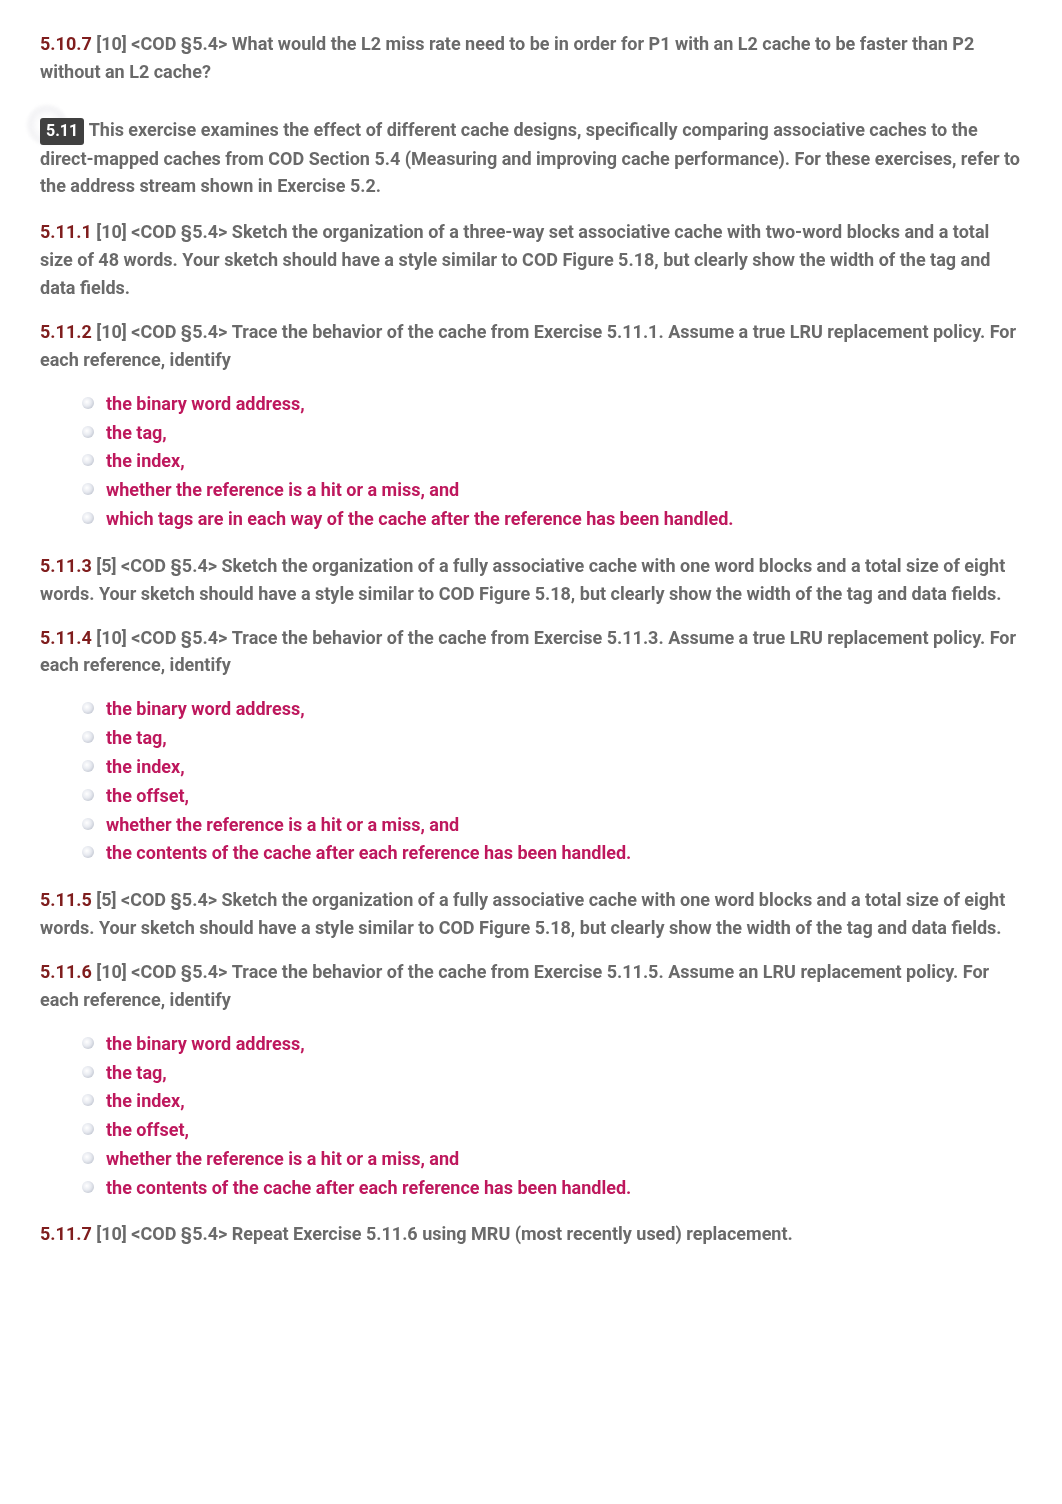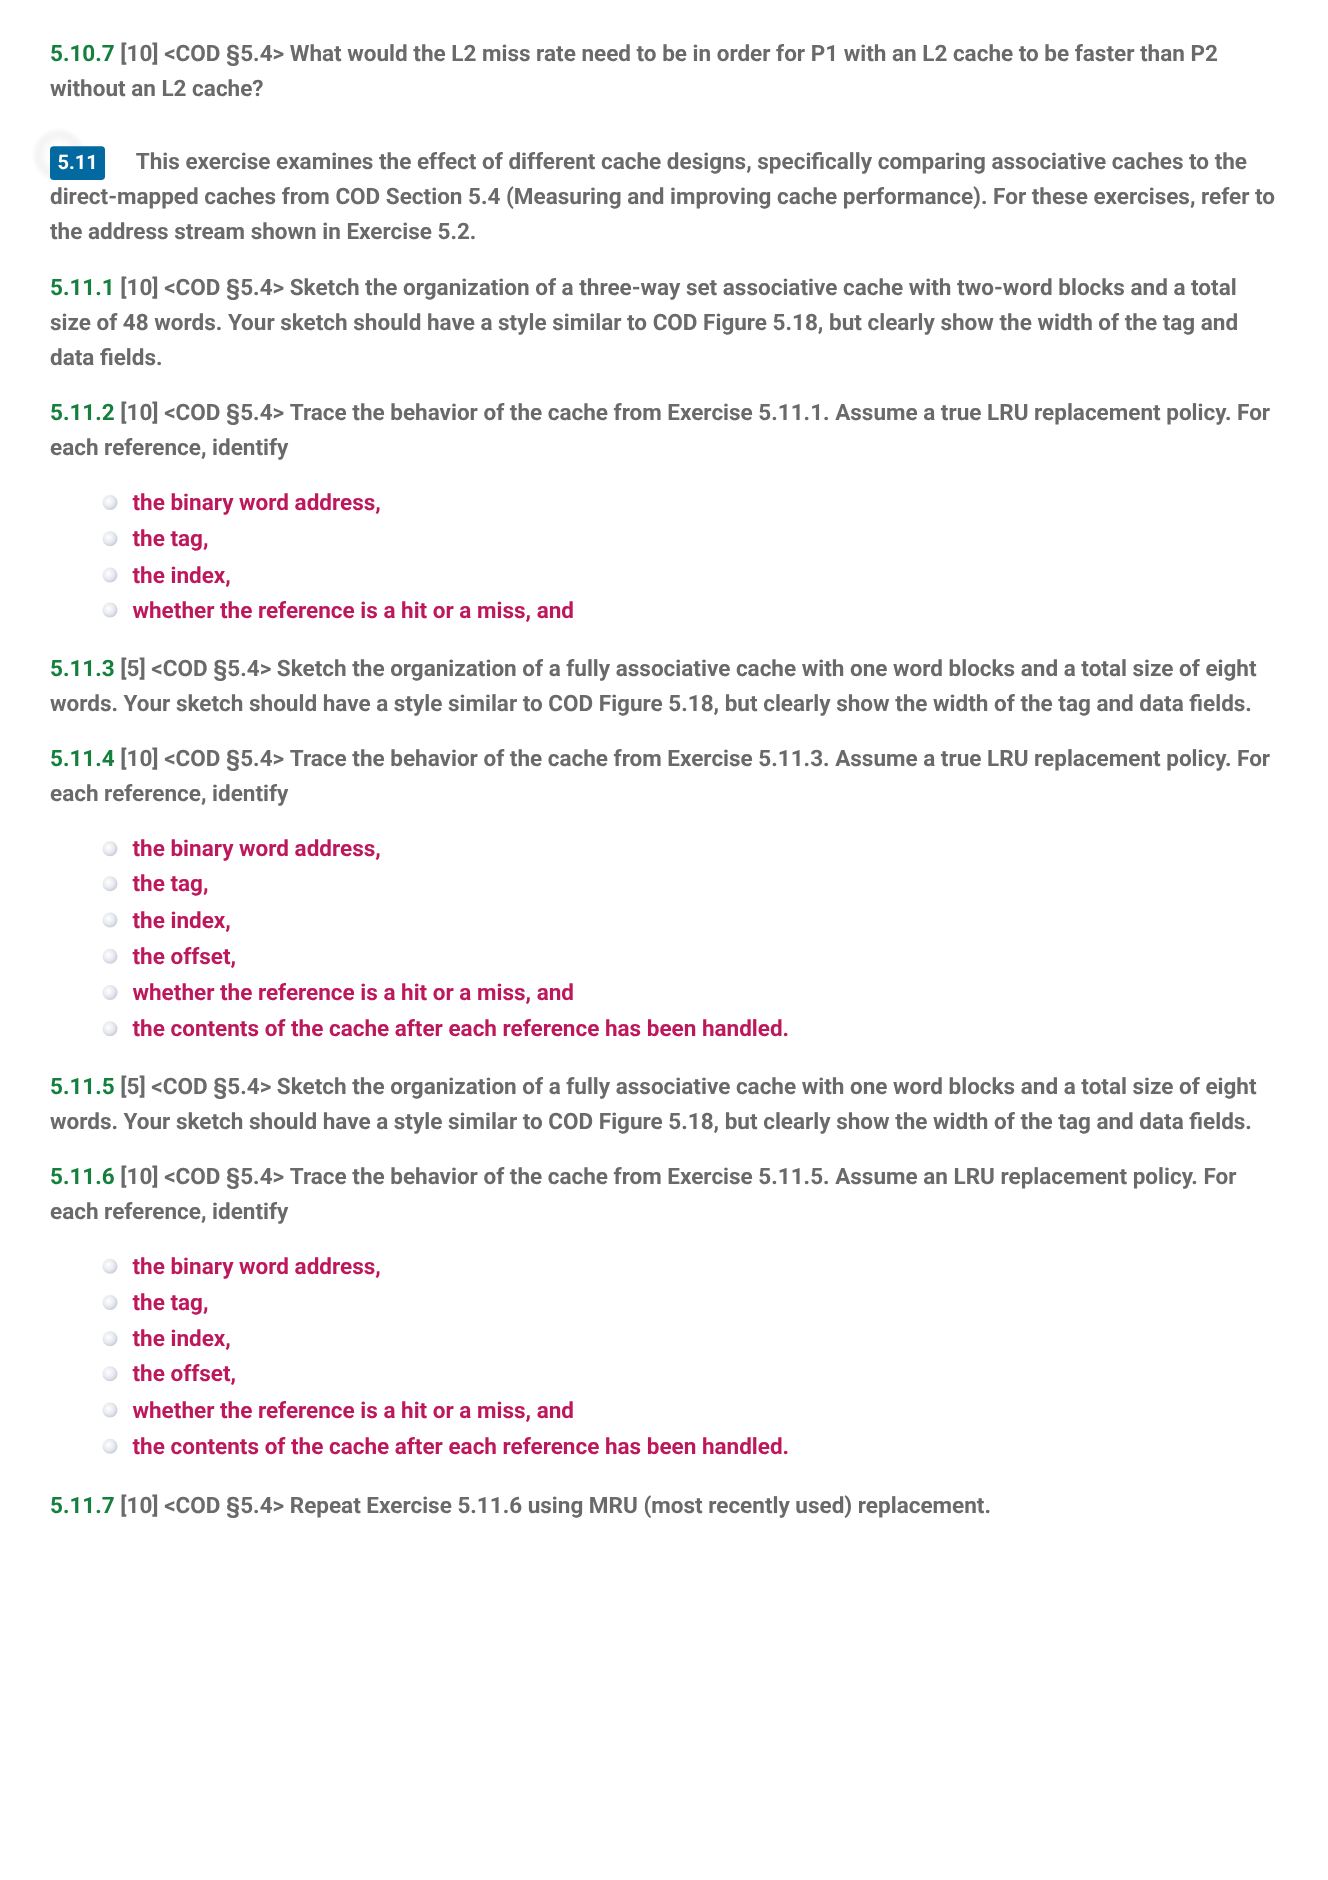--- a/index.html
+++ b/index.html
@@ -17,33 +17,33 @@
       width: 1062px;
       padding: 30px 40px 40px 40px;
     }
     .para {
       margin-bottom: 16px;
       color: #6a6a6a;
       font-weight: 400;
     }
     .exnum {
       font-weight: 700;
-      color: #15803d;
+      color: #7f1d1d;
     }
     .section-badge {
       display: inline-block;
       position: relative;
-      background: #0369a1;
+      background: #404040;
       color: #fff;
       font-weight: 700;
       padding: 1px 6px;
       border-radius: 3px;
       font-size: 16px;
       vertical-align: baseline;
-      margin-right: 20px;
+      margin-right: 0;
     }
     .section-badge::before {
       content: "";
       position: absolute;
       top: -14px;
       left: -14px;
       width: 42px;
       height: 42px;
       background: radial-gradient(circle at center, rgba(255,255,255,0.0) 0%, rgba(255,255,255,0.0) 25%, rgba(200,200,210,0.22) 55%, rgba(255,255,255,0.0) 80%);
       pointer-events: none;
@@ -103,20 +103,21 @@
   <span class="exnum">5.11.2</span>
   <span>[10] &lt;COD §5.4&gt;</span>
   <span>Trace the behavior of the cache from Exercise 5.11.1. Assume a true LRU replacement policy. For each reference, identify</span>
 </p>
 
 <ul class="identify-list">
   <li>the binary word address,</li>
   <li>the tag,</li>
   <li>the index,</li>
   <li>whether the reference is a hit or a miss, and</li>
+  <li>which tags are in each way of the cache after the reference has been handled.</li>
 </ul>
 
 <p class="para">
   <span class="exnum">5.11.3</span>
   <span>[5] &lt;COD §5.4&gt;</span>
   <span>Sketch the organization of a fully associative cache with one word blocks and a total size of eight words. Your sketch should have a style similar to COD Figure 5.18, but clearly show the width of the tag and data fields.</span>
 </p>
 
 <p class="para">
   <span class="exnum">5.11.4</span>

